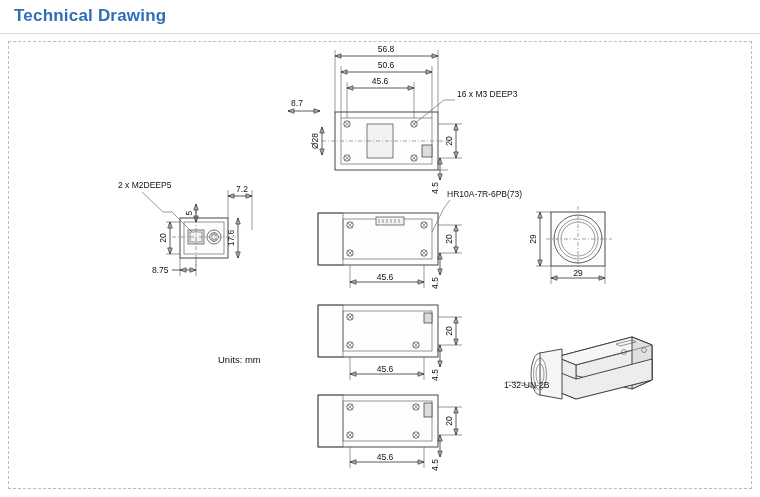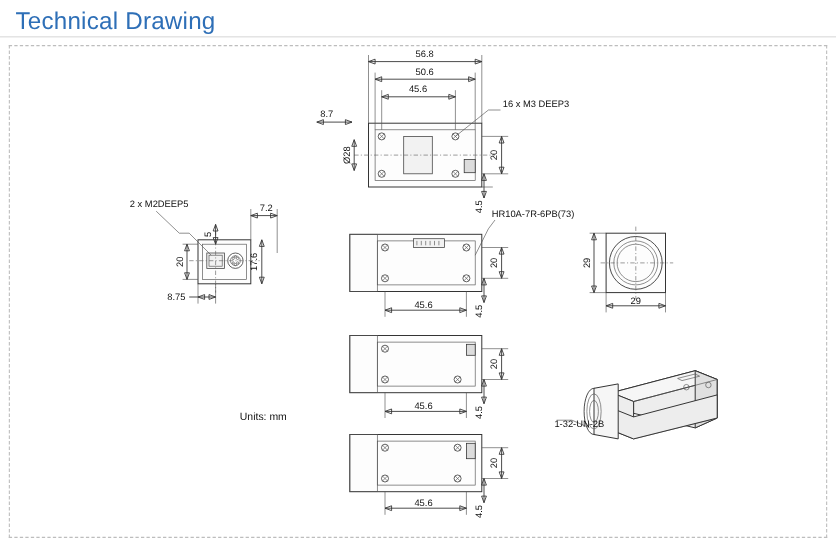--- a/index.html
+++ b/index.html
@@ -12,22 +12,22 @@
     height: 497px;
     font-family: "Liberation Sans", sans-serif;
     color: #1a1a1a;
     position: relative;
     overflow: hidden;
   }
   #page-title {
     position: absolute;
     left: 14px;
     top: 6px;
-    font-size: 22px;
-    font-weight: normal;
+    font-size: 17px;
+    font-weight: bold;
     color: #2e6fb7;
     letter-spacing: 0.2px;
   }
   #title-rule {
     position: absolute;
     left: 0;
     top: 33px;
     width: 760px;
     height: 1px;
     background: #d9d9d9;
@@ -44,21 +44,21 @@
   #drawing-canvas {
     position: absolute;
     left: 0;
     top: 0;
     width: 760px;
     height: 497px;
   }
   .units-label {
     position: absolute;
     left: 218px;
-    top: 374px;
+    top: 354px;
     font-size: 9.5px;
     color: #111;
   }
   svg text {
     font-family: "Liberation Sans", sans-serif;
     fill: #111;
   }
   .ln {
     stroke: #333;
     stroke-width: 0.8;

